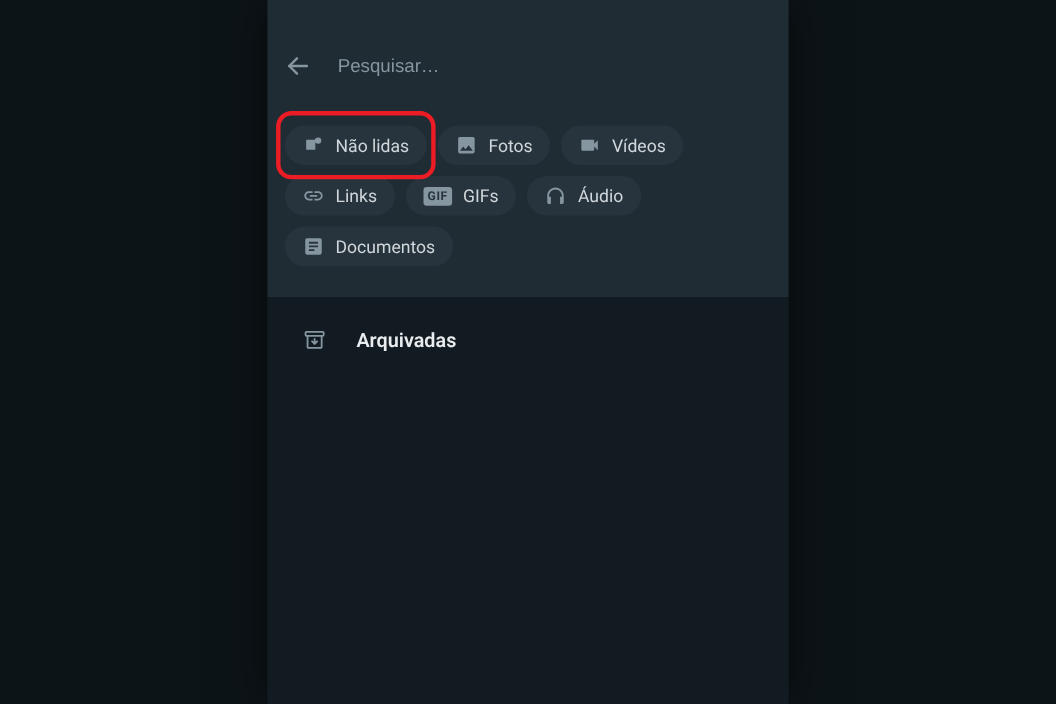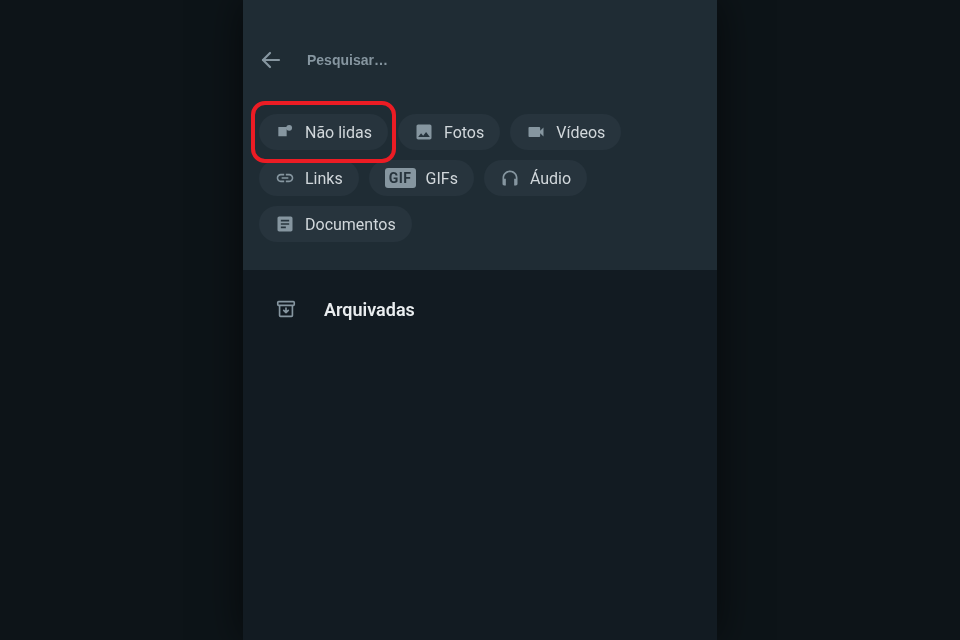--- a/index.html
+++ b/index.html
@@ -41,22 +41,21 @@
       cursor: pointer;
       display: flex;
       align-items: center;
     }
     .search-input {
       flex: 1;
       background: transparent;
       border: none;
       outline: none;
       color: #eab308;
-      font-size: 14px;
-      font-weight: bold;
+      font-size: 17px;
     }
     .search-input::placeholder {
       color: #8696a0;
     }
     .chips-container {
       display: flex;
       flex-wrap: wrap;
       gap: 10px;
       margin-top: 42px;
       text-align: center;
@@ -88,21 +87,21 @@
     }
     .unread-highlight {
       top: -13px;
       left: -8px;
       right: -8px;
       bottom: -13px;
     }
     .gif-badge {
       background: #8696a0;
       color: #27343d;
-      font-size: 14px;
+      font-size: 11px;
       font-weight: 700;
       padding: 2px 4px;
       border-radius: 3px;
       letter-spacing: 0.5px;
     }
     .results-area {
       background: #121b22;
       padding: 18px 24px;
     }
     .archived-row {

